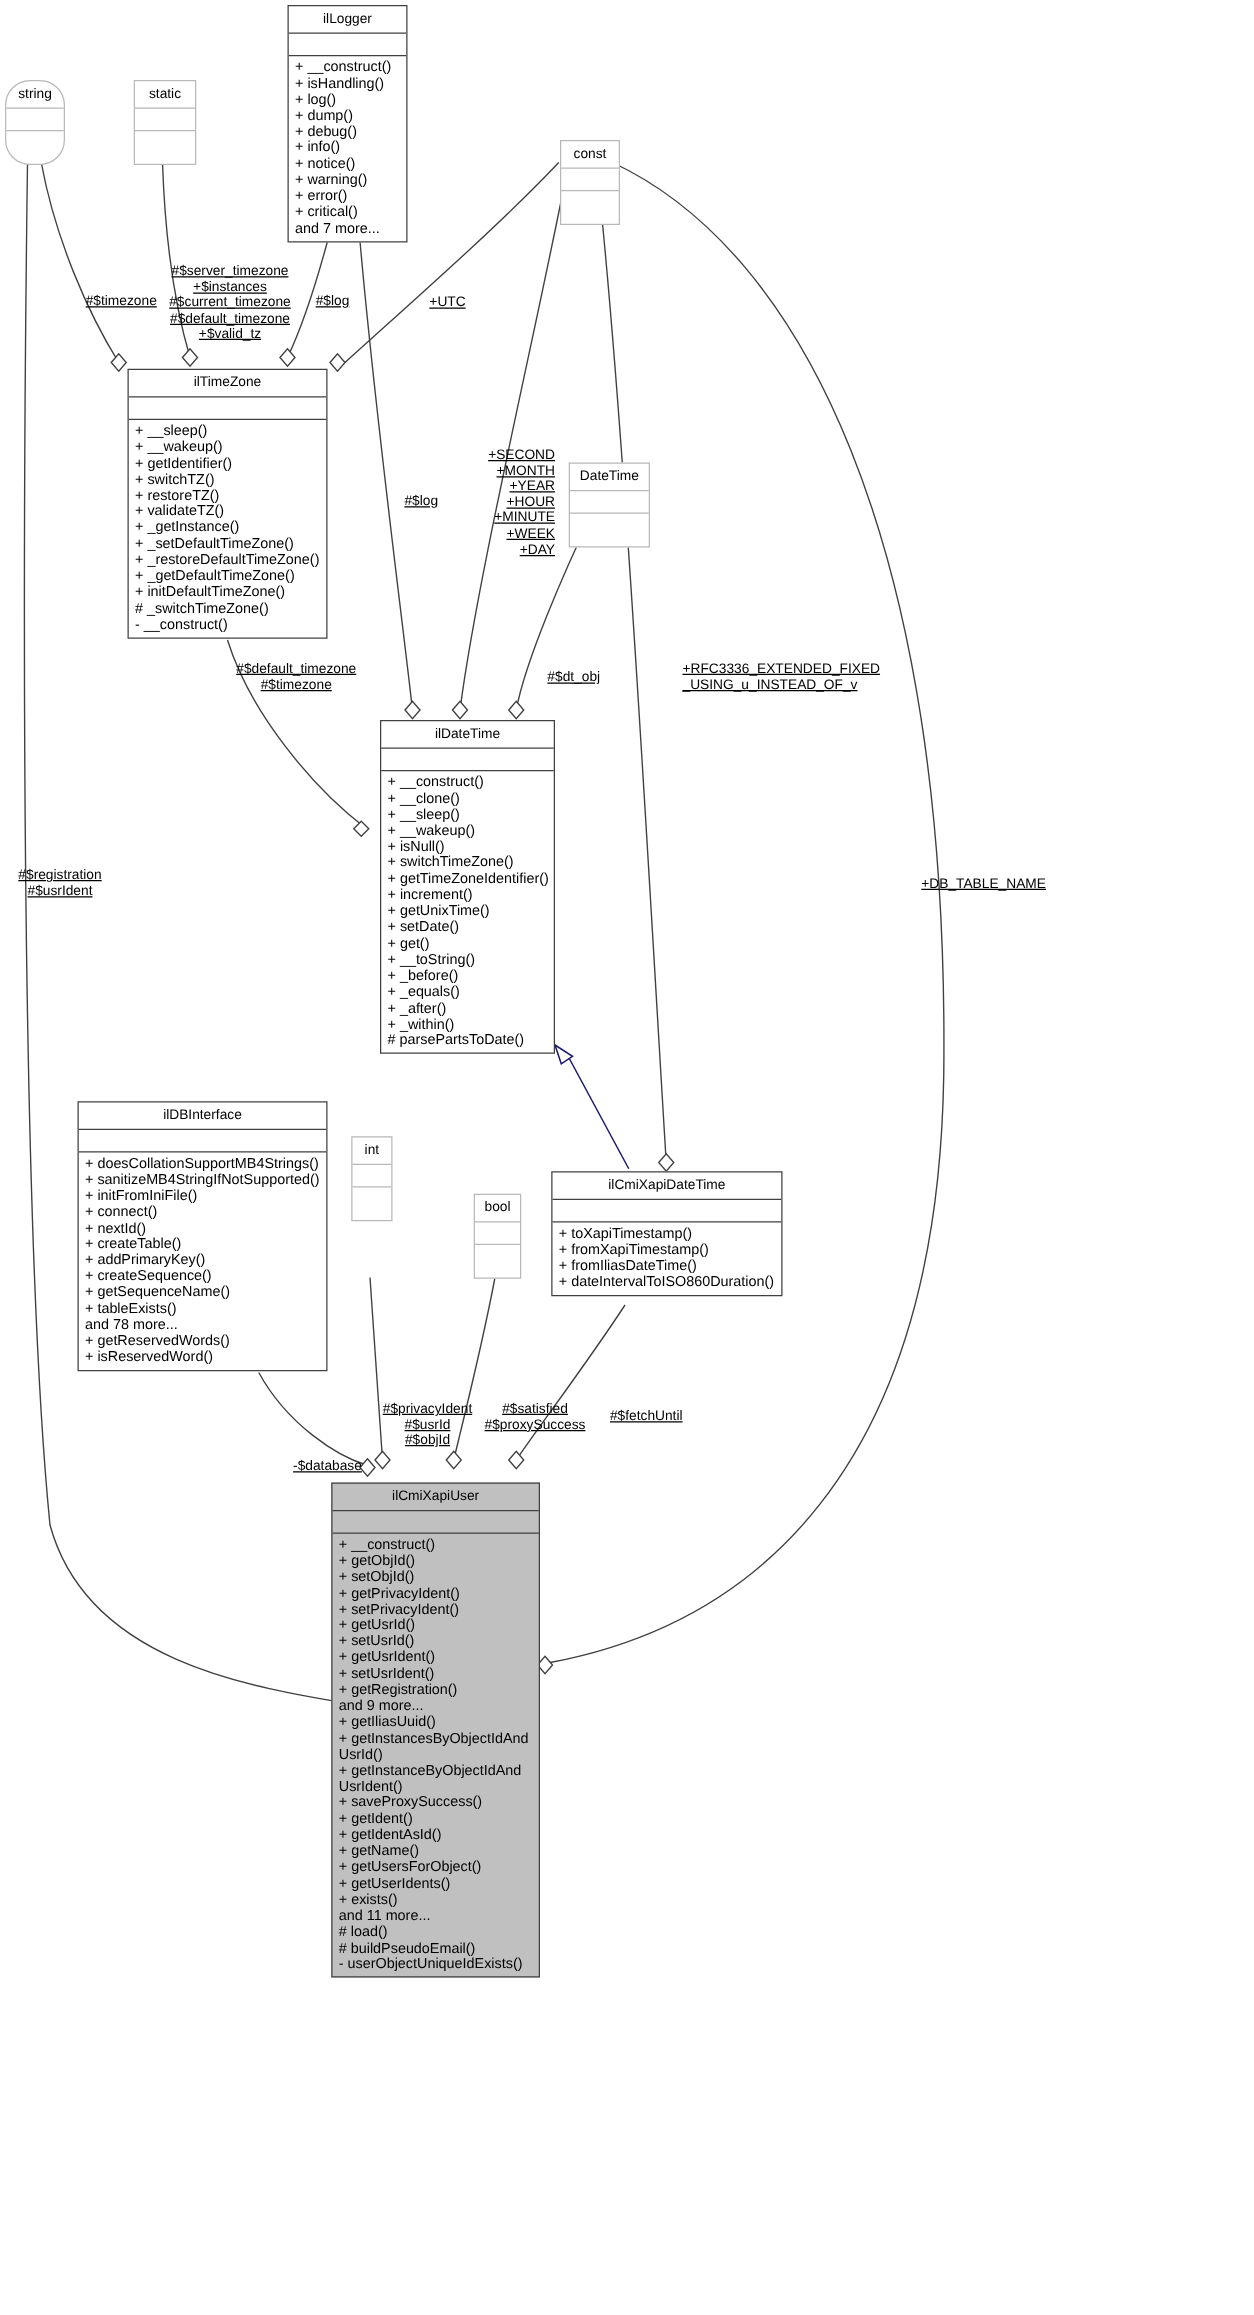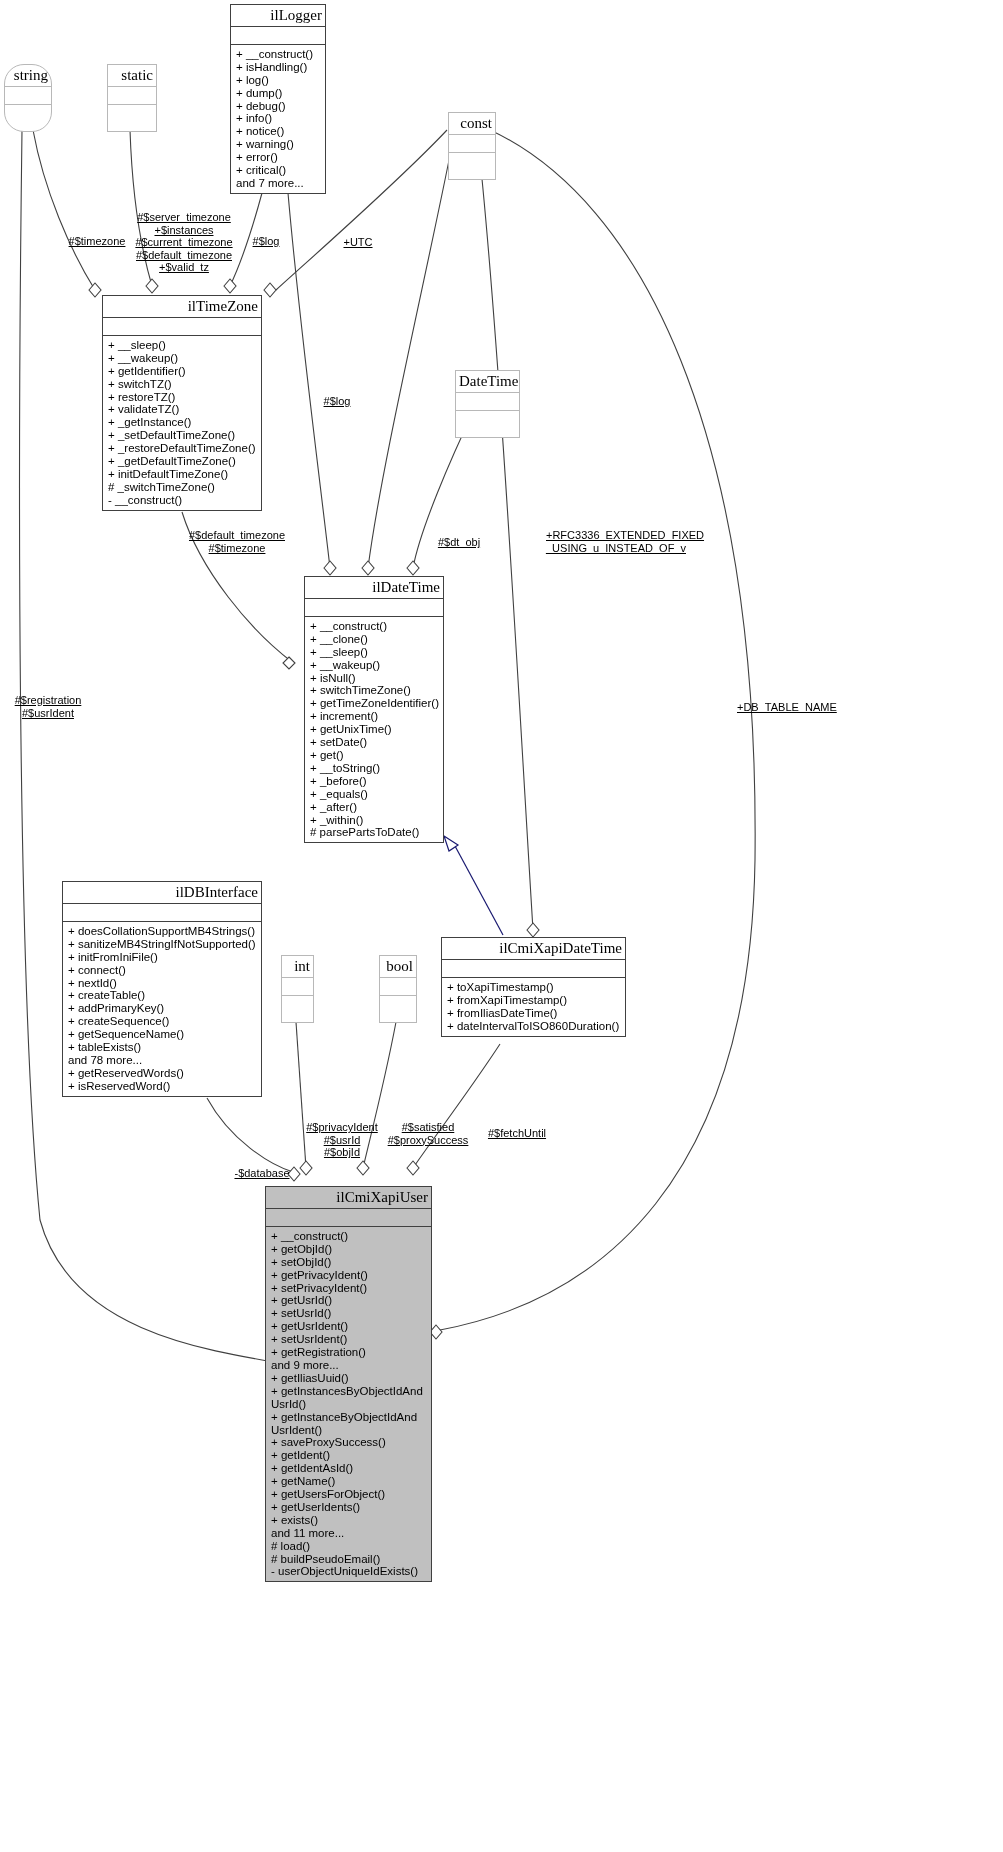--- a/index.html
+++ b/index.html
@@ -34,26 +34,25 @@
     z-index: 5;
   }
   .uml-box.grey-border {
     border: 1px solid #b8b8b8;
   }
   .uml-box.highlight {
     background: #c0c0c0;
     margin-top: 11px;
   }
   .uml-title {
-    text-align: right;
+    text-align: center;
     padding: 4px 3px 4px 3px;
     border-bottom: 1px solid #404040;
-    font-size: 15px;
+    font-size: 11px;
     white-space: nowrap;
-    font-family: Liberation Serif, serif;
   }
   .uml-box.grey-border .uml-title {
     border-bottom: 1px solid #b8b8b8;
   }
   .uml-attrs {
     min-height: 17px;
     border-bottom: 1px solid #404040;
   }
   .uml-box.grey-border .uml-attrs {
     border-bottom: 1px solid #b8b8b8;
@@ -250,21 +249,21 @@
     <div class="uml-title">ilCmiXapiDateTime</div>
     <div class="uml-attrs"></div>
     <div class="uml-methods">
         <div>+ toXapiTimestamp()</div>
         <div>+ fromXapiTimestamp()</div>
         <div>+ fromIliasDateTime()</div>
         <div>+ dateIntervalToISO860Duration()</div>
       </div>
   </div>
 
-  <div class="uml-box grey-border" style="left:281px; top:955px; width:33px;">
+  <div class="uml-box grey-border" style="left:281px; top:909px; width:33px;">
     <div class="uml-title">int</div>
     <div class="uml-attrs"></div>
     <div class="uml-methods" style="min-height:20px;"></div>
   </div>
 
   <div class="uml-box grey-border" style="left:379px; top:955px; width:38px;">
     <div class="uml-title">bool</div>
     <div class="uml-attrs"></div>
     <div class="uml-methods" style="min-height:20px;"></div>
   </div>
@@ -308,20 +307,27 @@
 #$current_timezone
 #$default_timezone
 +$valid_tz</div>
 
   <div class="edge-label center" style="left: 238px; top: 235px; width: 56px; white-space: pre;">#$log</div>
 
   <div class="edge-label center" style="left: 330px; top: 236px; width: 56px; white-space: pre;">+UTC</div>
 
   <div class="edge-label center" style="left: 310px; top: 395px; width: 54px; white-space: pre;">#$log</div>
 
+  <div class="edge-label right" style="left: 358px; top: 358px; width: 86px; white-space: pre;">+SECOND
++MONTH
++YEAR
++HOUR
++MINUTE
++WEEK
++DAY</div>
 
   <div class="edge-label center" style="left: 428px; top: 536px; width: 62px; white-space: pre;">#$dt_obj</div>
 
   <div class="edge-label center" style="left: 178px; top: 529px; width: 118px; white-space: pre;">#$default_timezone
 #$timezone</div>
 
   <div class="edge-label" style="left: 546px; top: 529px; width: 190px; white-space: pre;">+RFC3336_EXTENDED_FIXED
 _USING_u_INSTEAD_OF_v</div>
 
   <div class="edge-label center" style="left: 2px; top: 694px; width: 92px; white-space: pre;">#$registration

